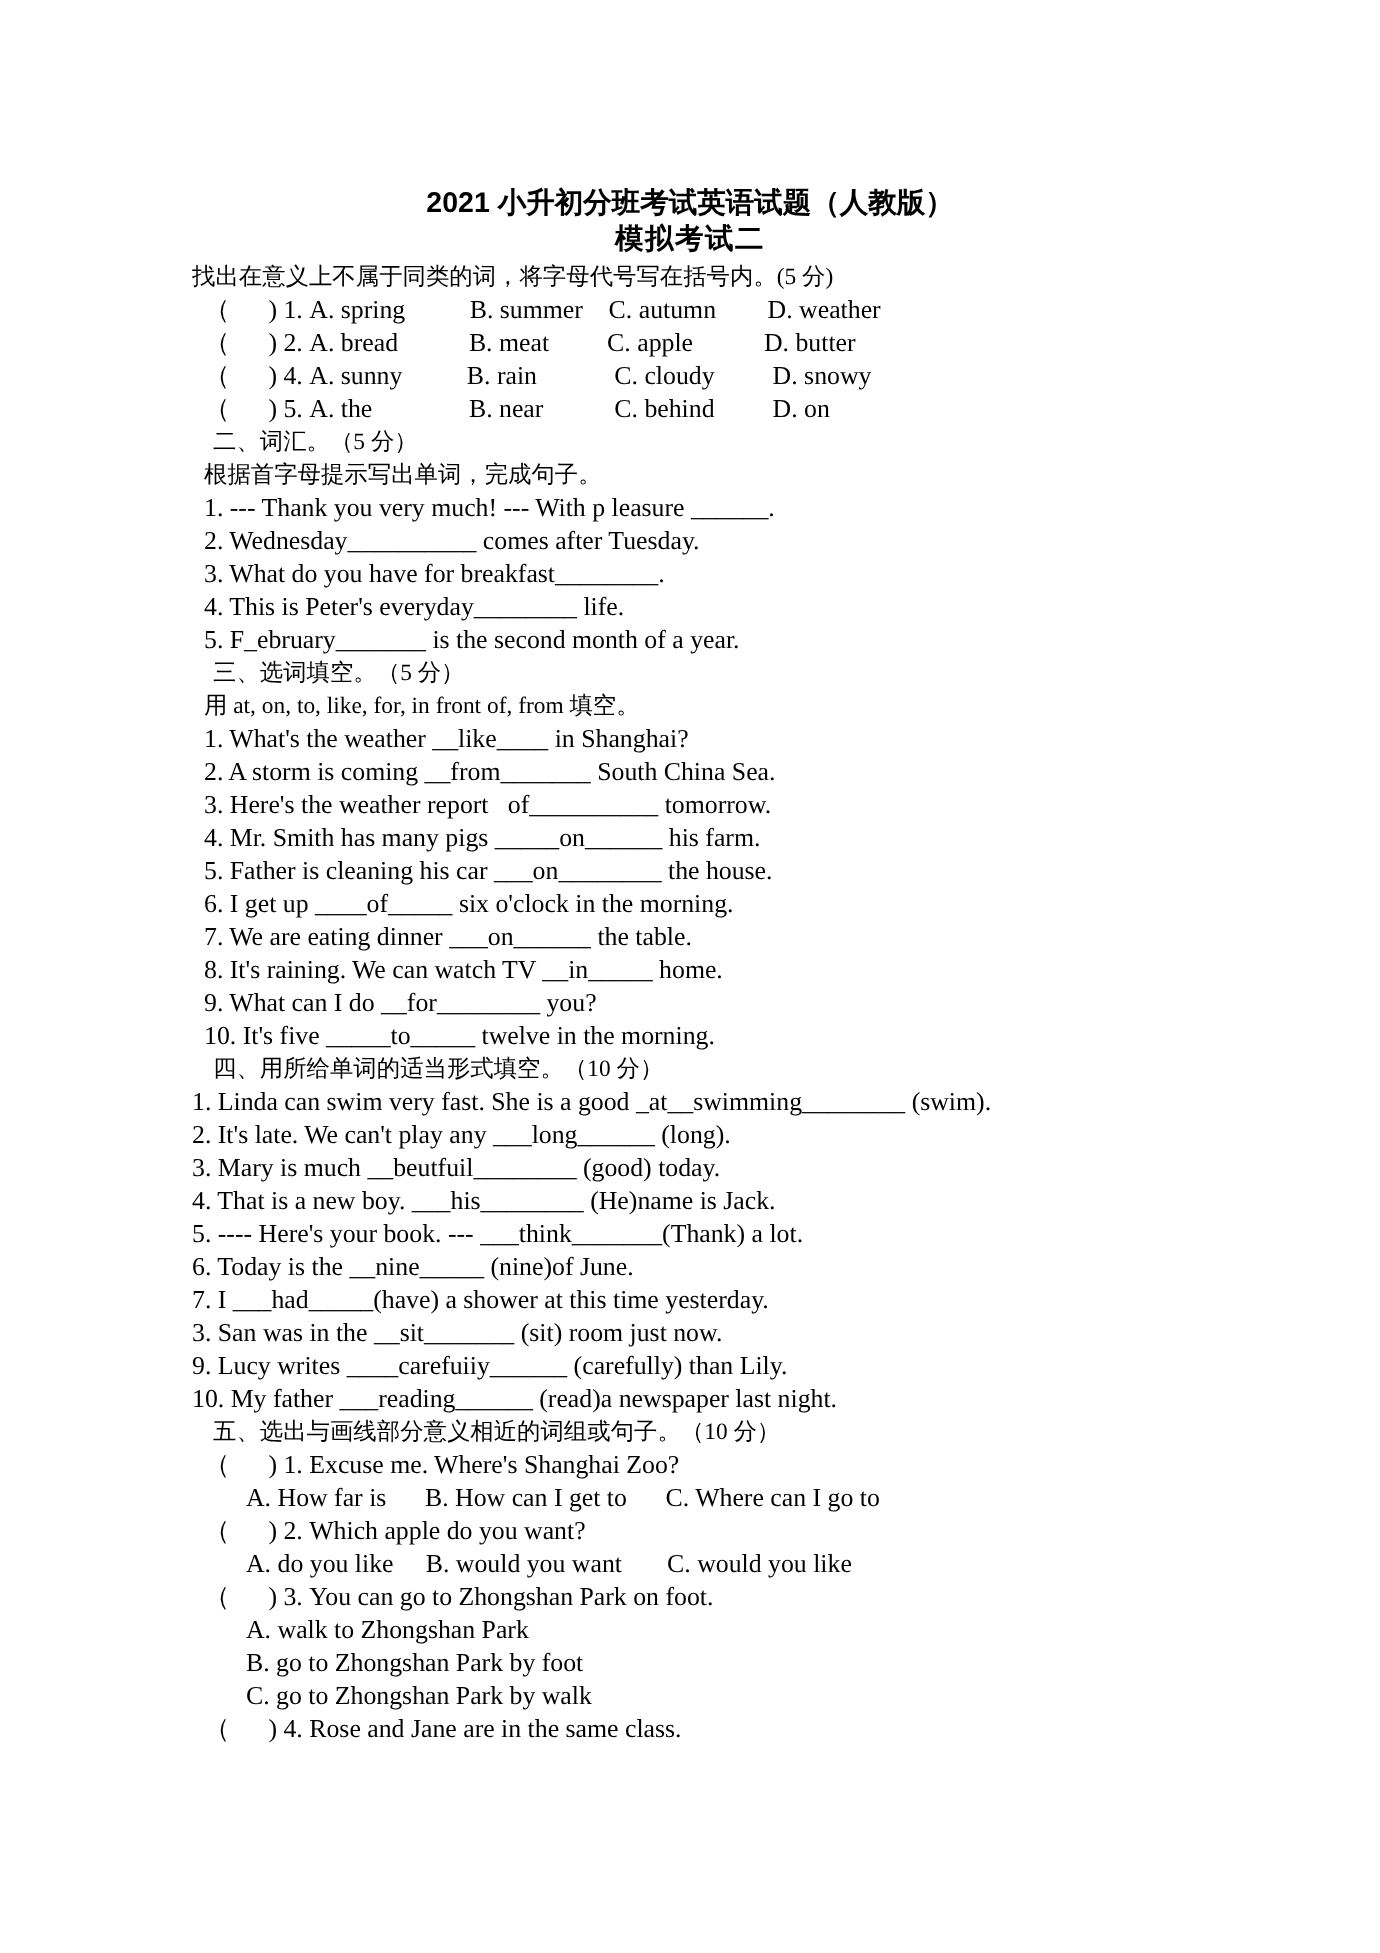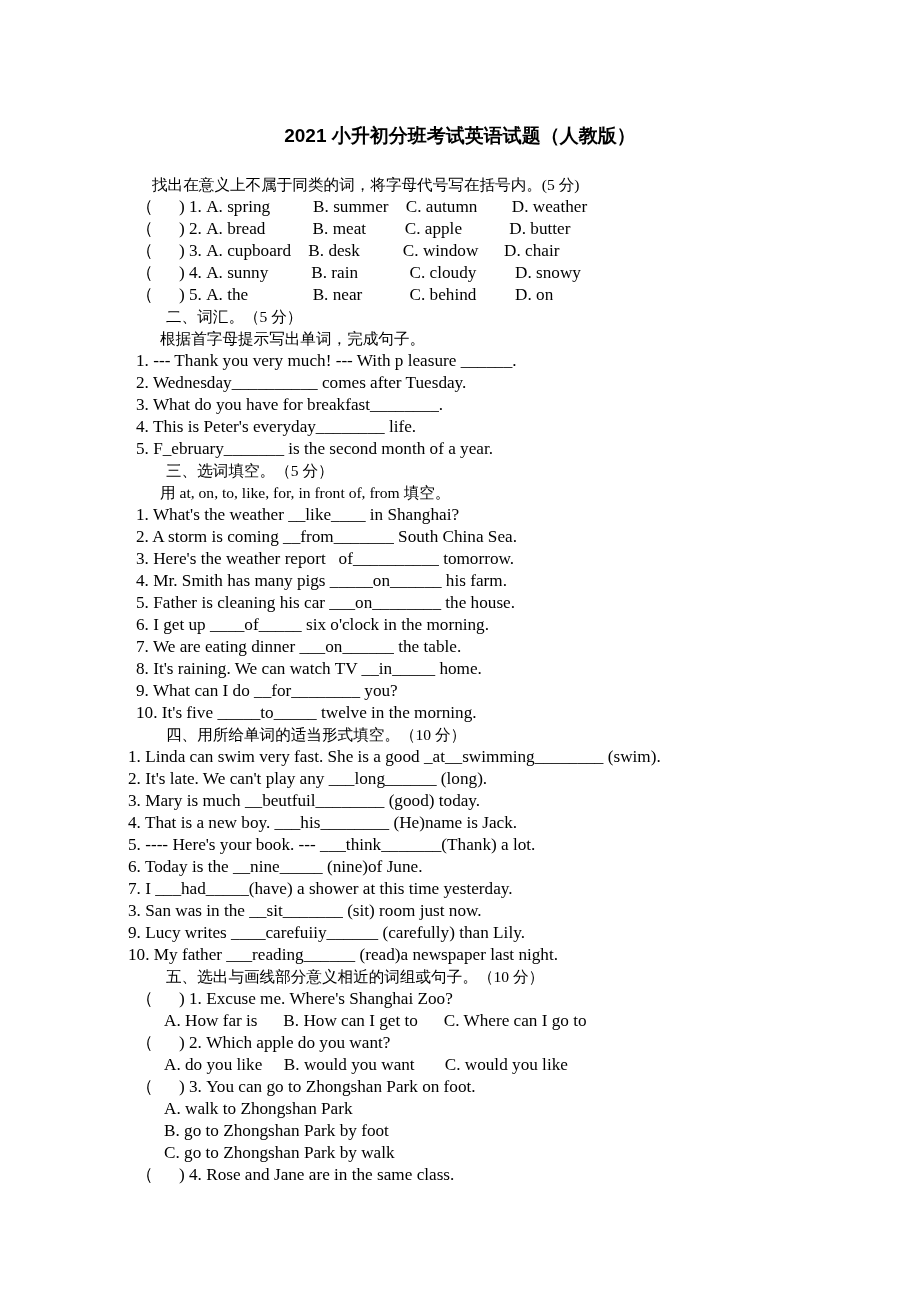--- a/index.html
+++ b/index.html
@@ -57,43 +57,42 @@
     white-space: pre;
     height: 22px;
   }
   
   .cn {
     font-family: "Liberation Serif", "DejaVu Serif", serif;
     font-size: 15.6px;
     line-height: 22px;
     height: 22px;
     white-space: pre;
-    margin-left: 24px;
   }
   .cn-head { padding-left: 14px; }
   .cn-sub  { padding-left: 8px; }
 
   .indent-1 { padding-left: 8px; }
   .indent-2 { padding-left: 36px; }
 </style>
 </head>
 <body>
 
 <div class="page">
 
   <div class="title-block">
     <div class="title-line">2021 小升初分班考试英语试题（人教版）</div>
+    <div class="title-line sub">模拟考试二</div>
   </div>
 
   <div class="body-block">
 
     <div class="cn">找出在意义上不属于同类的词，将字母代号写在括号内。(5 分)</div>
     <div class="ln indent-1">（      ) 1. A. spring          B. summer    C. autumn        D. weather</div>
     <div class="ln indent-1">（      ) 2. A. bread           B. meat         C. apple           D. butter</div>
-    <div class="ln indent-1">（      ) 3. A. cupboard    B. desk          C. window      D. chair</div>
     <div class="ln indent-1">（      ) 4. A. sunny          B. rain            C. cloudy         D. snowy</div>
     <div class="ln indent-1">（      ) 5. A. the               B. near           C. behind         D. on</div>
 
     <div class="cn cn-head">二、词汇。（5 分）</div>
     <div class="cn cn-sub">根据首字母提示写出单词，完成句子。</div>
     <div class="ln indent-1">1. --- Thank you very much! --- With p leasure ______.</div>
     <div class="ln indent-1">2. Wednesday__________ comes after Tuesday.</div>
     <div class="ln indent-1">3. What do you have for breakfast________.</div>
     <div class="ln indent-1">4. This is Peter's everyday________ life.</div>
     <div class="ln indent-1">5. F_ebruary_______ is the second month of a year.</div>

